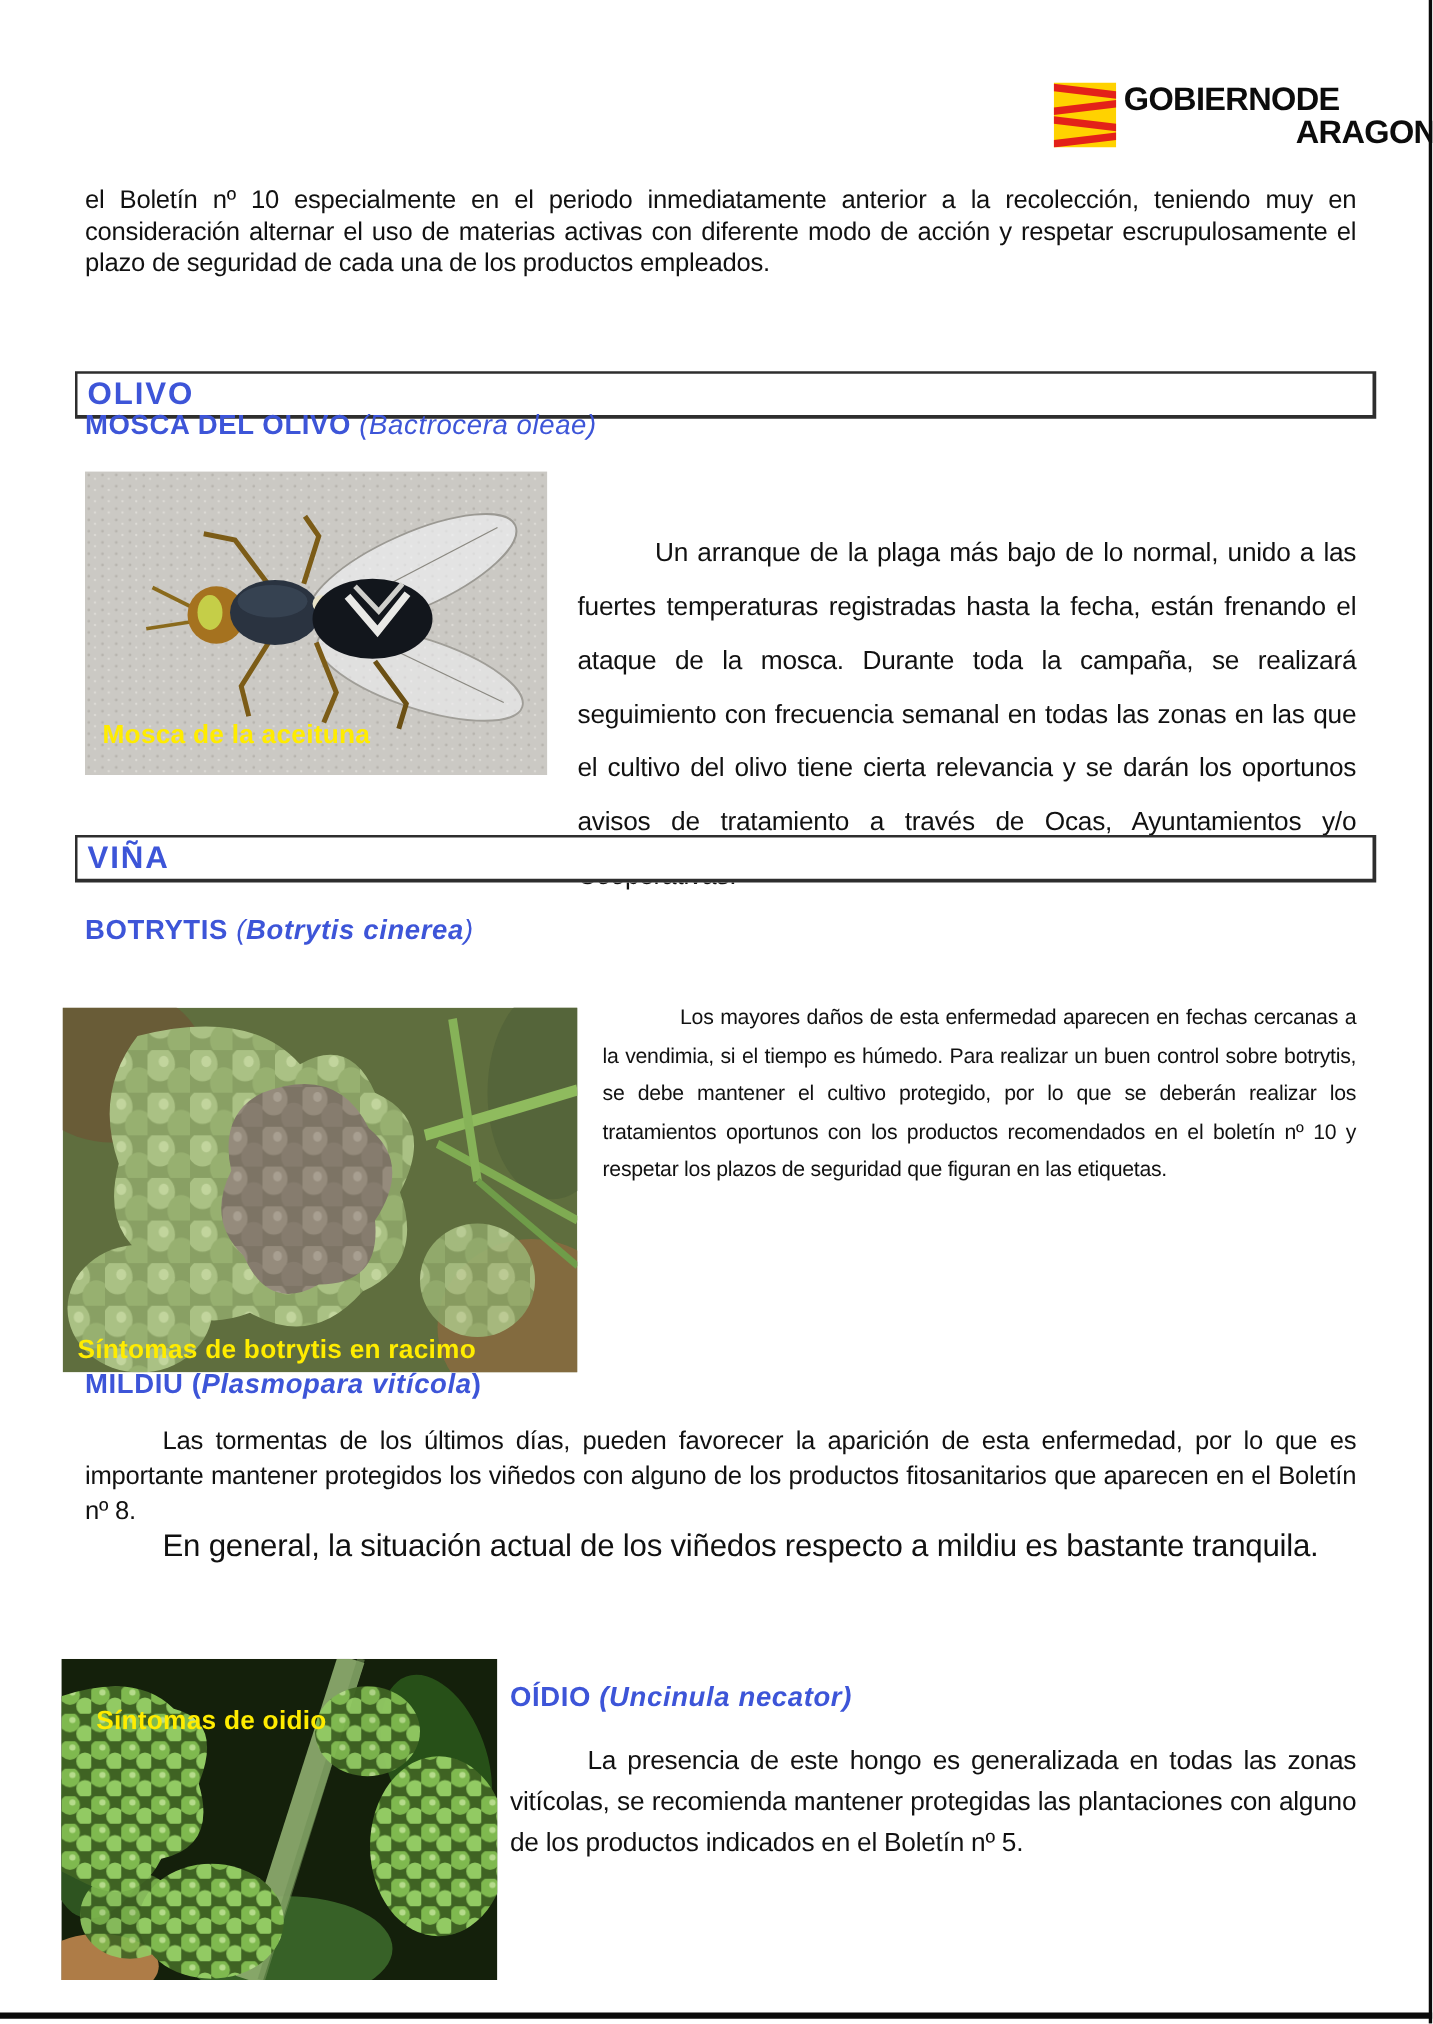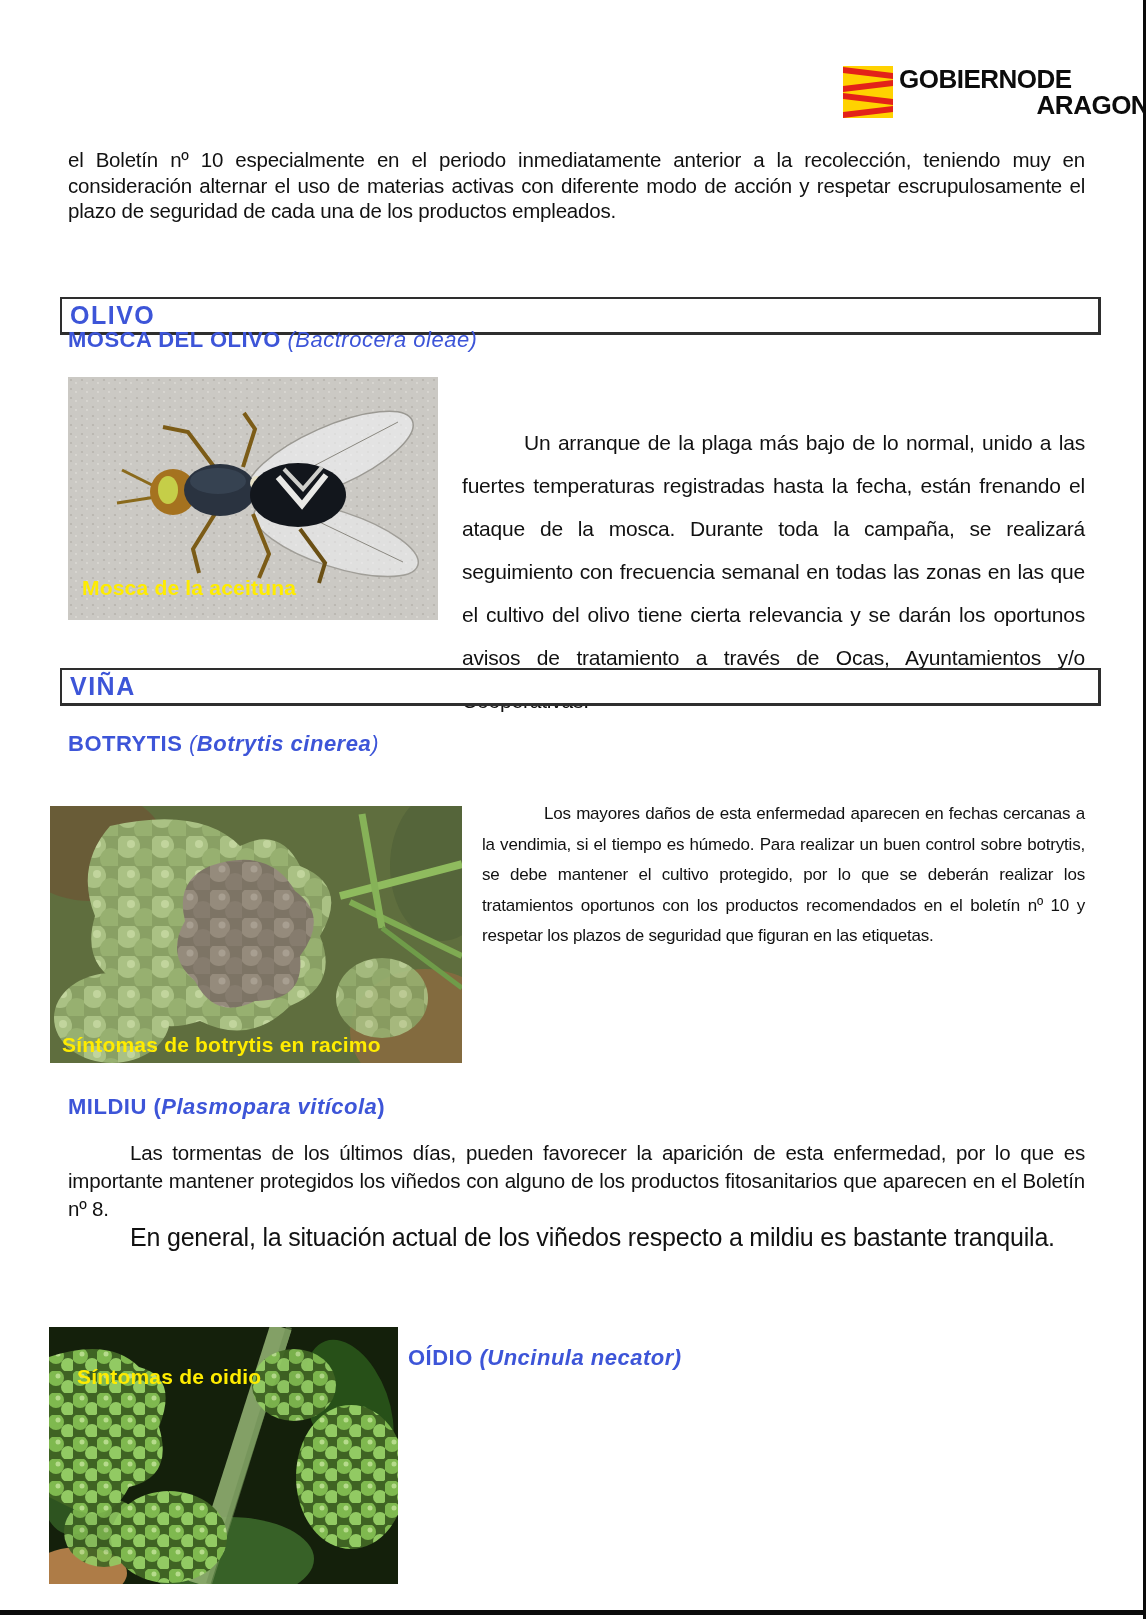--- a/index.html
+++ b/index.html
@@ -37,21 +37,21 @@
   .subheading .latin      { font-weight:normal; font-style:italic; }
   .subheading .latin-bold { font-style:italic; }
   #h-mosca    { left:68px;  top:327px; }
   #h-botrytis { left:68px;  top:731px; }
   #h-mildiu   { left:68px;  top:1094px; }
   #h-oidio    { left:408px; top:1345px; }
 
   .figure { position:absolute; overflow:hidden; }
   .figure svg { display:block; width:100%; height:100%; }
   #fig-fly      { left:68px; top:377px;  width:370px; height:243px; }
-  #fig-botrytis { left:50px; top:806px;  width:412px; height:257px; }
+  #fig-botrytis { left:50px; top:806px;  width:412px; height:292px; }
   #fig-oidio    { left:49px; top:1327px; width:349px; height:257px; }
   .caption { position:absolute; font-weight:bold; font-size:21px; color:var(--caption-yellow,#ffee00); letter-spacing:0.2px; white-space:nowrap; }
   #cap-fly      { left:14px; bottom:20px;margin-top:12px; }
   #cap-botrytis { left:12px; bottom:6px; }
   #cap-oidio    { left:28px; top:38px; }
 
   .body-par { position:absolute; text-align:justify; letter-spacing:-0.2px; }
   #p-olivo    { left:462px; top:400px;  width:623px;  font-size:21px;   line-height:43px;   text-indent:62px;margin-top:21px; }
   #p-botrytis { left:482px; top:799px;  width:603px;  font-size:17px;   line-height:30.5px; text-indent:62px; }
   #p-mildiu-1 { left:68px;  top:1139px; width:1017px; font-size:20.5px; line-height:28px;   text-indent:62px; }
@@ -192,16 +192,17 @@
       <ellipse cx="302" cy="150" rx="55" ry="72" fill="url(#po)"></ellipse>
       <ellipse cx="120" cy="210" rx="58" ry="46" fill="url(#po)"></ellipse>
       <ellipse cx="245" cy="58" rx="42" ry="36" fill="url(#po)" opacity="0.95"></ellipse>
       <ellipse cx="55" cy="205" rx="40" ry="35" fill="url(#po)" opacity="0.9"></ellipse>
     </svg>
     <figcaption class="caption" id="cap-oidio">Síntomas de oidio</figcaption>
   </figure>
 
   <h3 class="subheading" id="h-oidio"><span>OÍDIO </span><span class="latin-bold">(Uncinula necator)</span></h3>
 
+  <p class="body-par" id="p-oidio">La presencia de este hongo es generalizada en todas las zonas vitícolas, se recomienda mantener protegidas las plantaciones con alguno de los productos indicados en el Boletín nº 5.</p>
 
   <div class="right-rule"></div>
   <div class="bottom-rule"></div>
 </div>
 
 </body></html>

